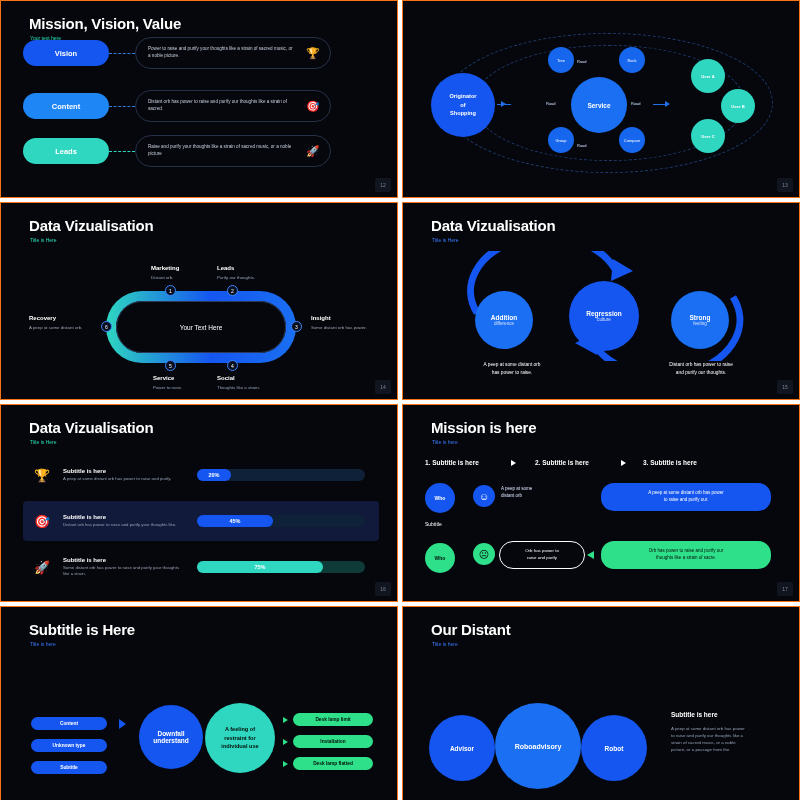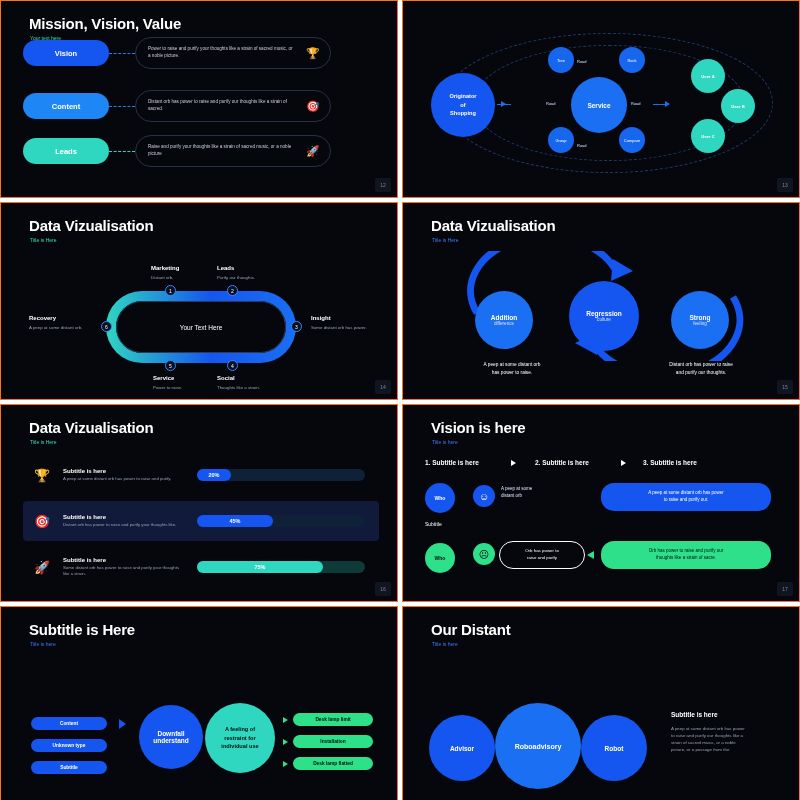--- a/index.html
+++ b/index.html
@@ -357,21 +357,21 @@
       </div>
       <div class="bar-bg" style="width:168px; background:#0e3a38; top:14px;">
         <div class="bar-fill" style="width:126px; background:#2fd6c0;">75%</div>
       </div>
     </div>
 
     <div class="pagenum">16</div>
   </div>
 
   <div class="slide">
-    <div class="s-title">Vision is here</div>
+    <div class="s-title">Mission is here</div>
     <div class="s-sub blue">Title is here</div>
 
     <div class="step-h" style="left:22px; top:54px;">1. Subtitle is here</div>
     <div class="tri-r" style="left:108px; top:55px;"></div>
     <div class="step-h" style="left:132px; top:54px;">2. Subtitle is here</div>
     <div class="tri-r" style="left:218px; top:55px;"></div>
     <div class="step-h" style="left:240px; top:54px;">3. Subtitle is here</div>
 
     <div style="position:absolute; left:22px; top:78px; width:30px; height:30px; border-radius:50%; background:#1556f0; display:flex;align-items:center;justify-content:center;color:#fff;font-size:5px;font-weight:bold;">Who</div>
     <div style="position:absolute; left:22px; top:116px; color:#fff; font-size:5px;">Subtitle</div>

